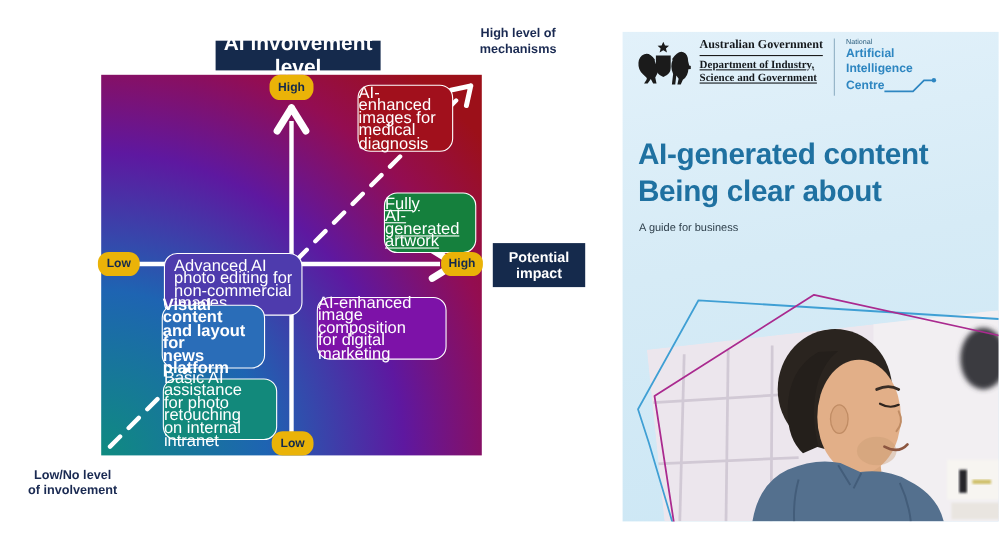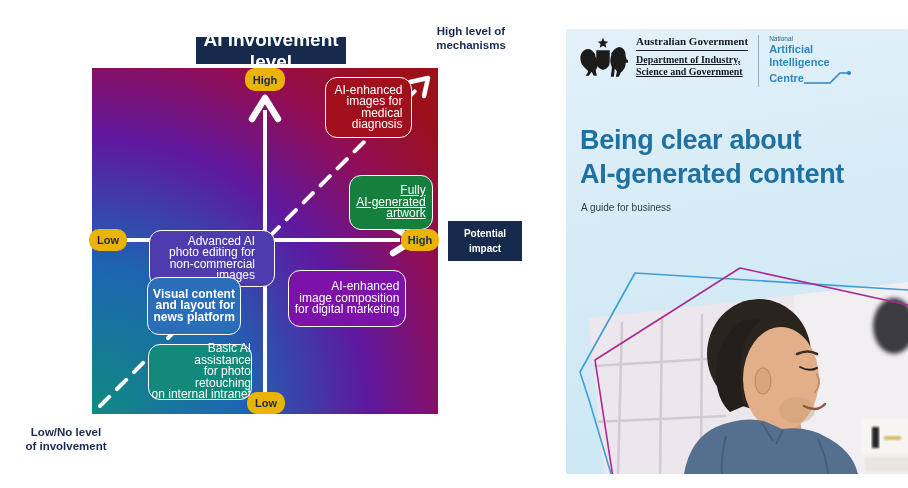--- a/index.html
+++ b/index.html
@@ -7,37 +7,37 @@
   body { position:relative; background:#fff; font-family:"Liberation Sans",sans-serif; overflow:hidden; }
 
   
   .chart-bg { position:absolute; left:92px; top:68px; width:346px; height:346px;
     background: radial-gradient(circle 500px at 0% 100%, #0f8b80 0%, #1e64b2 30%, #5e18a0 55%, #930d52 74%, #9c1019 90%); }
   .chart-svg { position:absolute; left:92px; top:68px; width:346px; height:346px; overflow:visible; }
 
   .navy-box { position:absolute; background:#152a4c; color:#fff; font-weight:bold;
     display:flex; align-items:center; justify-content:center; text-align:center; }
   .box-title { left:196px; top:37px; width:150px; height:27px; font-size:19px; }
-  .box-potential { left:448px; top:221px; width:74px; height:40px; font-size:10px; line-height:15px; white-space:pre-line; }
+  .box-potential { left:448px; top:221px; width:84px; height:40px; font-size:13px; line-height:15px; white-space:pre-line; }
 
   .axis-lbl { position:absolute; background:#eab308; color:#152a4c; font-weight:bold; font-size:11px;
     display:flex; align-items:center; justify-content:center;border-radius:10px; }
   .lbl-high-top { left:245px; top:68px; width:40px; height:23px; }
   .lbl-low-left { left:89px; top:229px; width:38px; height:22px; }
   .lbl-high-right { left:401px; top:229px; width:38px; height:22px; }
   .lbl-low-bottom { left:247px; top:392px; width:38px; height:22px; }
 
   .mech { position:absolute; color:#1a2a52; font-weight:bold; font-size:11.5px; line-height:14px;
     text-align:center; white-space:pre-line; }
   .mech-high { left:419px; top:24px; width:104px; }
   .mech-low { left:8px; top:425px; width:116px; }
 
   .bb { position:absolute; border:1.5px solid #fff; border-radius:12px; color:#fff;
-    display:flex; align-items:center; justify-content:center; text-align:right;
-    font-size:12px; line-height:11.5px; white-space:pre-line; }
+    display:flex; align-items:center; justify-content:center; text-align:left;
+    font-size:15px; line-height:11.5px; white-space:pre-line; }
   .b0 { left:325px; top:77px;  width:87px;  height:61px; }
   .b1 { left:349px; top:175px; width:84px;  height:55px; }
   .b2 { left:149px; top:200px; width:126px; height:57px;margin-top:30px; }
   .b3 { left:147px; top:277px; width:94px;  height:58px; }
   .b4 { left:107px; top:344px; width:104px; height:56px;margin-left:41px; }
   .b5 { left:288px; top:270px; width:118px; height:57px; }
 
   
   .cover { position:absolute; left:566px; top:29px; width:342px; height:445px;
     background: linear-gradient(170deg, #e2f1fa 0%, #d6ebf6 45%, #cce7f5 100%); }
@@ -131,22 +131,22 @@
         <span class="nl">Centre</span>
         <svg width="48" height="16" viewBox="0 0 48 16">
           <polyline points="-6,14 26,14 36,4 44,4" fill="none" stroke="#2e86c1" stroke-width="1.6"></polyline>
           <circle cx="45" cy="4" r="2" fill="#2e86c1"></circle>
         </svg>
       </div>
     </div>
   </div>
 
   <div class="cover-title">
+    <div>AI-generated content</div>
     <div>Being clear about</div>
-    <div>AI-generated content</div>
   </div>
   <div class="cover-subtitle">A guide for business</div>
 
   <svg class="cover-art" viewBox="0 0 342 250">
     <defs>
       <clipPath id="photoClip">
           <polygon points="22,94 342,58 342,250 38,250"></polygon>
         </clipPath>
       <filter id="blur2">
           <feGaussianBlur stdDeviation="2.2"></feGaussianBlur>

